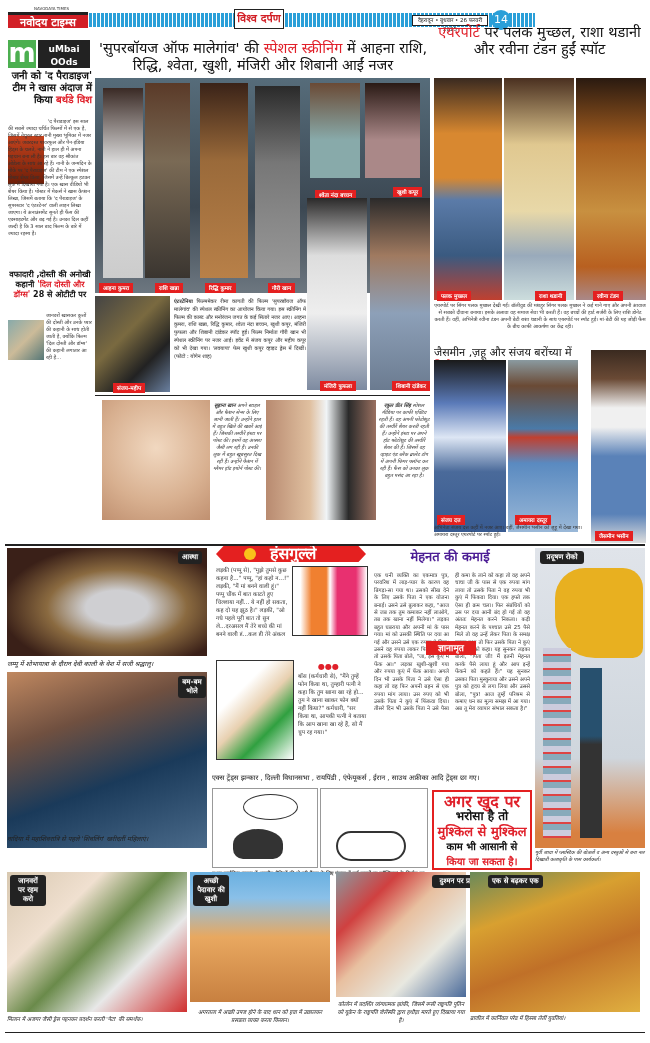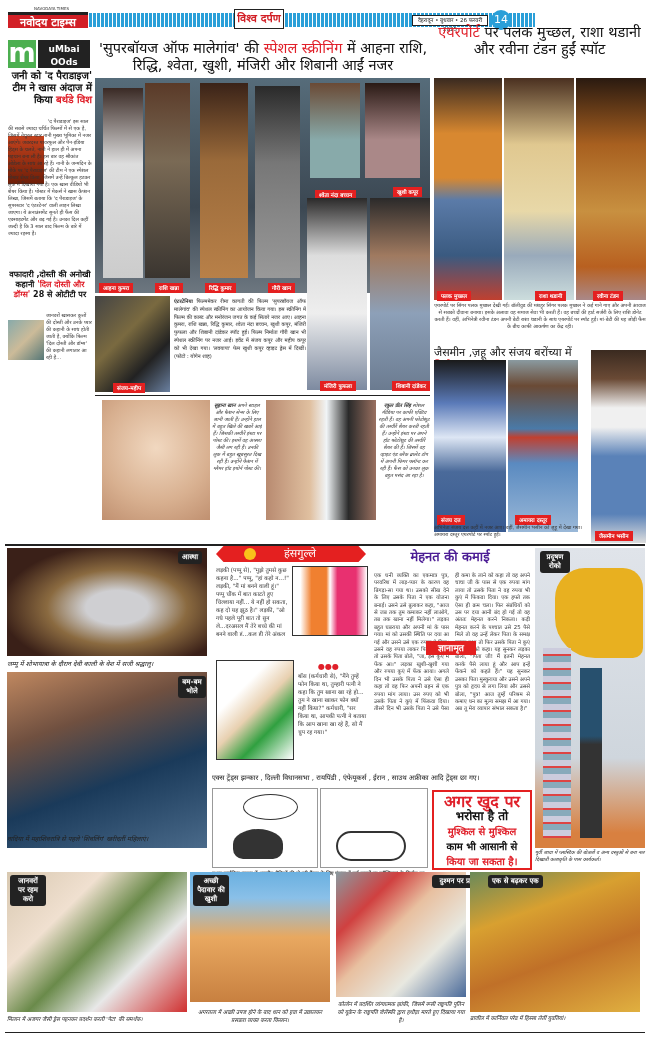--- a/index.html
+++ b/index.html
@@ -119,55 +119,55 @@
 <div class="abs img" style="left:7px;top:548px;width:200px;height:108px;background:radial-gradient(ellipse at 55% 55%,#cfcfd2 20%,#8a6a40 45%,#3a2018 75%)"></div>
 <div class="abs tag" style="left:178px;top:551px">आस्था</div>
 <div class="abs caption" style="left:7px;top:659px;width:200px">जम्मू में शोभायात्रा के दौरान देवी काली के वेश में सजी श्रद्धालु।</div>
 
 <div class="abs img" style="left:7px;top:672px;width:200px;height:176px;background:linear-gradient(160deg,#c08860 0%,#705040 30%,#1a3a5a 60%,#4a6a8a 100%)"></div>
 <div class="abs tag" style="left:178px;top:676px;width:28px">बम-बम भोले</div>
 <div class="abs caption" style="left:7px;top:834px;width:200px">नादिया में महाशिवरात्रि से पहले 'शिवलिंग' खरीदतीं महिलाएं।</div>
 
 <div class="abs" style="left:216px;top:546px;width:150px;height:16px;background:#e42020;clip-path:polygon(5% 0,95% 0,100% 50%,95% 100%,5% 100%,0 50%)">
   <div class="abs" style="left:28px;top:2px;width:12px;height:12px;border-radius:50%;background:#f9c21a"></div>
-  <div class="abs" style="left:68px;top:0;color:#fff;font-weight:normal;font-size:11px;line-height:16px">हंसगुल्ले</div>
+  <div class="abs" style="left:54px;top:0;color:#fff;font-weight:bold;font-size:16px;line-height:16px">हंसगुल्ले</div>
 </div>
 <div class="abs img" style="left:292px;top:566px;width:76px;height:70px;border:1px solid #333;background:linear-gradient(90deg,#fff 10%,#f08030 25%,#f08030 45%,#fff 50%,#e83070 60%,#e83070 85%,#fff)"></div>
 <div class="abs txt" style="left:216px;top:566px;width:73px;height:70px;overflow:hidden;font-size:5.8px;line-height:8px">लड़की (पप्पू से), "मुझे तुमसे कुछ कहना है..." पप्पू, "हां कहो न...!" लड़की, "मैं मां बनने वाली हूं।" पप्पू चौंक में बात काटते हुए चिल्लाया नहीं... ये नहीं हो सकता, कह दो यह झूठ है।" लड़की, "ओ गधे पहले पूरी बात तो सुन ले...दरअसल मैं तेरे बच्चे की मां बनने वाली हूं...कल ही तेरे अंकल ने मुझे प्रपोज किया है।"</div>
 <div class="abs img" style="left:216px;top:660px;width:78px;height:100px;border:1px solid #333;background:linear-gradient(135deg,#fff 30%,#e8d0b0 50%,#30a040 70%,#fff)"></div>
 <div class="abs red" style="left:318px;top:662px;font-size:8px;font-weight:bold">●●●</div>
 <div class="abs txt" style="left:298px;top:672px;width:70px;height:90px;overflow:hidden;font-size:5.8px;line-height:8px">बॉस (कर्मचारी से), "मैंने तुम्हें फोन किया था, तुम्हारी पत्नी ने कहा कि तुम खाना खा रहे हो... तुम ने खाना खाकर फोन क्यों नहीं किया?" कर्मचारी, "सर किया था, आपकी पत्नी ने बताया कि आप खाना खा रहे हैं, सो मैं चुप रह गया।"</div>
 
 <div class="abs" style="left:408px;top:546px;width:84px;height:22px;font-size:13px;font-weight:bold;line-height:22px;text-align:center;color:#4c1d95">मेहनत की कमाई</div>
 <div class="abs txt" style="left:374px;top:548px;width:156px;height:222px;overflow:hidden;column-count:2;column-gap:6px;font-size:5.4px;line-height:7.4px;text-align:justify;padding-top:24px">एक धनी व्यक्ति का एकमात्र पुत्र, परवरिश में लाड़-प्यार के कारण वह बिगड़ा-सा गया था। उसको सीख देने के लिए उसके पिता ने एक योजना बनाई। उसने उसे बुलाकर कहा, "आज से जब तक तुम कमाकर नहीं लाओगे, तब तक खाना नहीं मिलेगा।" लड़का बहुत घबराया और अपनी मां के पास गया। मां को उसकी स्थिति पर दया आ गई और उसने उसे एक रुपया दे दिया। उसने वह रुपया लाकर पिता को दिया तो उसके पिता बोले, "जा, इसे कुएं में फेंक आ।" लड़का खुशी-खुशी गया और रुपया कुएं में फेंक आया। अगले दिन भी उसके पिता ने उसे ऐसा ही कहा तो वह फिर अपनी बहन से एक रुपया मांग लाया। उस रुपए को भी उसके पिता ने कुएं में फिंकवा दिया। तीसरे दिन भी उसके पिता ने उसे पैसा ही कमा के लाने को कहा तो वह अपने चाचा जी के पास से एक रुपया मांग लाया तो उसके पिता ने वह रुपया भी कुएं में फिंकवा दिया। एक हफ्ते तक ऐसा ही क्रम चला। फिर संबंधियों को उस पर दया आनी बंद हो गई तो वह अंततः मेहनत करने निकला। कड़ी मेहनत करने के पश्चात उसे 25 पैसे मिले तो वह उन्हें लेकर पिता के समक्ष प्रस्तुत हुआ तो फिर उसके पिता ने कुएं में फेंकने को कहा। यह सुनकर लड़का बोला, "पिता जी! मैं इतनी मेहनत करके पैसे लाया हूं और आप इन्हें फेंकने को कहते हैं।" यह सुनकर उसका पिता मुस्कुराया और उसने अपने पुत्र को हृदय से लगा लिया और उससे बोला, "पुत्र! आज तुम्हें परिश्रम से कमाए धन का मूल्य समझ में आ गया। अब तू मेरा व्यापार संभाल सकता है।"</div>
 <div class="abs" style="left:426px;top:641px;width:50px;height:14px;background:#e42020;color:#fff;font-weight:bold;font-size:9px;text-align:center;line-height:14px">ज्ञानामृत</div>
 
 <div class="abs img" style="left:535px;top:548px;width:110px;height:300px;background:linear-gradient(180deg,#e0e4ea 0%,#cfd6dd 70%,#d88040 95%)">
   <div class="abs" style="left:20px;top:20px;width:88px;height:90px;background:#e8b020;border-radius:30px 20px 10px 40px"></div>
   <div class="abs" style="left:8px;top:100px;width:28px;height:190px;background:repeating-linear-gradient(180deg,#ccd 0 6px,#d44 6px 8px,#8ab 8px 14px)"></div>
   <div class="abs" style="left:45px;top:120px;width:22px;height:170px;background:linear-gradient(#27506e 40%,#333 45%)"></div>
 </div>
-<div class="abs tag" style="left:540px;top:551px;width:30px">प्रदूषण रोको</div>
+<div class="abs tag" style="left:540px;top:551px;width:44px">प्रदूषण रोको</div>
 <div class="abs caption" style="left:535px;top:849px;width:112px;font-size:5px;line-height:7px">पूर्वी जावा में प्लास्टिक की बोतलों व अन्य वस्तुओं से बना नल दिखाती कलाकृति के पास कार्यकर्ता।</div>
 
 <div class="abs" style="left:212px;top:773px;width:320px;height:12px;font-size:7px;font-weight:normal;white-space:nowrap;overflow:hidden">एक्स ट्रेंड्स  झन्कार , दिल्ली विधानसभा , रायपिंडी , एंफेयूकर्स , ईरान , साउथ अफ्रीका आदि ट्रेंड्स छा गए।</div>
 
 <div class="abs img" style="left:212px;top:788px;width:106px;height:80px;background:#fff;border:1px solid #999">
   <div class="abs" style="left:20px;top:40px;width:50px;height:30px;background:#333;border-radius:50% 50% 10px 10px"></div>
   <div class="abs" style="left:30px;top:5px;width:55px;height:26px;border:1px solid #333;border-radius:50%"></div>
 </div>
 <div class="abs img" style="left:320px;top:788px;width:108px;height:80px;background:#fff;border:1px solid #999">
   <div class="abs" style="left:15px;top:42px;width:70px;height:30px;border:2px solid #333;border-radius:20px"></div>
 </div>
 <div class="abs txt" style="left:212px;top:870px;width:218px;height:16px;overflow:hidden;font-weight:bold;font-size:5px">प्रधान कार्टूनिस्ट रायपुर में भारतीय सैनिकों की हो रही कैंसर के लिए पंजाब में कई जगहों पर 'हॉस्पिटल' के निर्माण का आदेश दिया गया। 'डॉक्टर्स' और 'नर्स' के पास सुझाव दिया गया।</div>
 
 <div class="abs" style="left:432px;top:790px;width:100px;height:80px;border:2px solid #e42020;padding:2px;text-align:center;font-weight:bold;line-height:15px">
   <div class="red" style="font-size:16px">अगर खुद पर</div>
   <div style="font-size:12px">भरोसा है तो</div>
-  <div class="red" style="font-size:10px">मुश्किल से मुश्किल</div>
+  <div class="red" style="font-size:13px">मुश्किल से मुश्किल</div>
   <div style="font-size:10px">काम भी आसानी से</div>
   <div class="red" style="font-size:10px">किया जा सकता है।</div>
 </div>
 
 <div class="abs img" style="left:7px;top:872px;width:180px;height:140px;background:linear-gradient(135deg,#d8c8b0,#f0e0d0 30%,#6a8a4a 50%,#e8e8e8 70%,#d03030)"></div>
 <div class="abs tag" style="left:10px;top:875px;width:36px">जानवरों पर रहम करो</div>
 <div class="abs caption" style="left:7px;top:1015px;width:182px;font-size:5.5px">मिलान में अजगर जैसी ड्रेस पहनकर प्रदर्शन करती 'पेटा' की समर्थक।</div>
 
 <div class="abs img" style="left:190px;top:872px;width:140px;height:130px;background:linear-gradient(180deg,#6ab0e0 0%,#8ac0e8 20%,#e8a860 50%,#c88040 100%)"></div>
 <div class="abs tag" style="left:193px;top:875px;width:36px">अच्छी पैदावार की खुशी</div>

